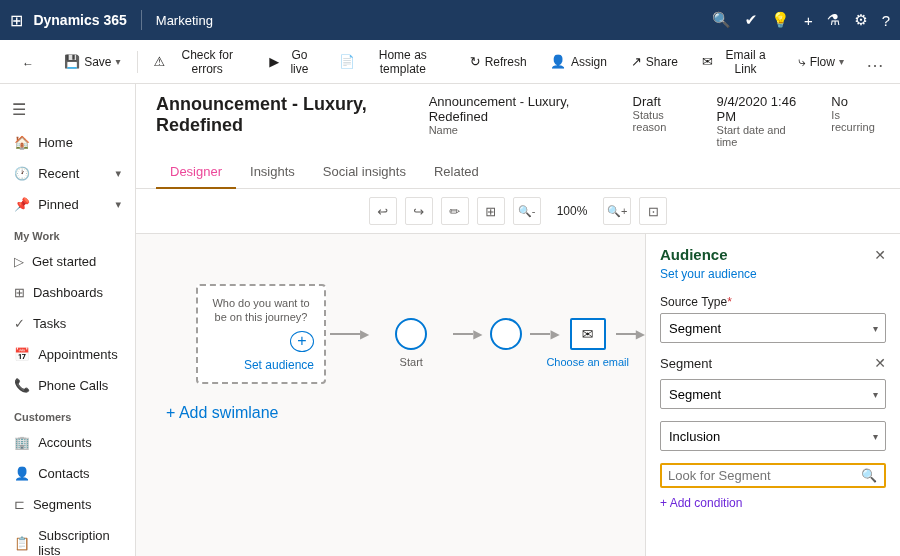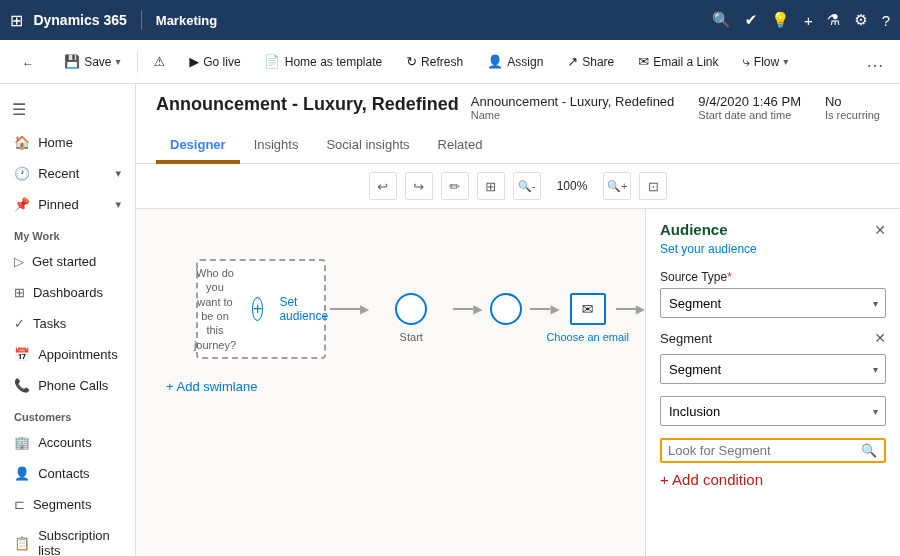--- a/index.html
+++ b/index.html
@@ -8,21 +8,21 @@
     
     .topbar {
       display: flex; align-items: center;
       background: #1e3a5f; color: #fff;
       height: 40px; padding: 0 10px;
       gap: 6px;
     }
     .topbar-grid-icon { font-size: 16px; cursor: pointer; margin-right: 4px; }
     .topbar-logo { font-size: 14px; font-weight: 600; }
     .topbar-sep { width: 1px; height: 20px; background: rgba(255,255,255,0.3); margin: 0 8px; }
-    .topbar-app { font-size: 13px; font-weight: bold; }
+    .topbar-app { font-size: 13px; }
     .topbar-spacer { flex: 1; }
     .topbar-icons { display: flex; gap: 14px; align-items: center; }
     .topbar-icon { color: #fff; font-size: 15px; cursor: pointer; }
 
     
     .commandbar {
       display: flex; align-items: center;
       background: #fff;
       height: 44px; padding: 0 12px;
       border-bottom: 1px solid #e1dfdd;
@@ -79,21 +79,21 @@
     .meta-label { font-size: 11px; color: #605e5c; }
     .meta-value { font-size: 13px; color: #201f1e; }
 
     
     .tabs { display: flex; gap: 0; }
     .tab {
       padding: 8px 14px; font-size: 13px; cursor: pointer;
       color: #605e5c; border-bottom: 2px solid transparent;
       margin-bottom: -1px;
     }
-    .tab.active { color: #3b82f6; border-bottom: 4px solid #a16207; font-weight: 700; }
+    .tab.active { color: #ec4899; border-bottom: 2px solid #a16207; font-weight: 400; }
 
     
     .designer-area {
       flex: 1; background: #faf9f8; position: relative; overflow: hidden;
       display: flex; flex-direction: column;
     }
 
     
     .designer-toolbar {
       display: flex; align-items: center; gap: 8px;
@@ -114,22 +114,22 @@
       align-items: flex-start; justify-content: flex-start;
       padding: 20px;
     }
     .journey-flow {
       display: flex; align-items: center;
       margin-top: 30px; margin-left: 40px;
     }
     .audience-box {
       width: 130px; height: 100px;
       border: 2px dashed #a19f9d; border-radius: 4px;
-      display: flex; flex-direction: row; align-items: center; justify-content: center;
-      background: #fff; gap: 16px; padding: 10px;
+      display: flex; flex-direction: column; align-items: flex-end; justify-content: center;
+      background: #fff; gap: 6px; padding: 10px;
     }
     .audience-box-text { font-size: 11px; color: #605e5c; text-align: center; line-height: 1.3; }
     .audience-add-btn {
       width: 24px; height: 24px; border-radius: 50%; border: 1px solid #0078d4;
       display: flex; align-items: center; justify-content: center;
       color: #0078d4; font-size: 16px; cursor: pointer; background: #fff;
     }
     .set-audience-link { font-size: 12px; color: #0078d4; cursor: pointer; }
 
     .flow-arrow { display: flex; align-items: center; padding: 0 4px; }
@@ -158,21 +158,21 @@
 
     .end-node {
       width: 32px; height: 32px; border-radius: 50%;
       border: 2px solid #a19f9d; background: #fff;
       display: flex; align-items: center; justify-content: center;
       font-size: 11px; color: #605e5c; position: relative;
     }
 
     .add-swimlane {
       margin-top: 20px; margin-left: 10px;
-      color: #0078d4; font-size: 13px; cursor: pointer;
+      color: #0078d4; font-size: 16px; cursor: pointer;
       display: flex; align-items: center; gap: 4px;
     }
 
     
     .audience-panel {
       width: 255px; background: #fff;
       border-left: 1px solid #e1dfdd;
       padding: 12px 14px;
       overflow-y: auto; flex-shrink: 0;
       position: absolute; right: 0; top: 0; bottom: 0;
@@ -200,21 +200,21 @@
     .search-box {
       display: flex; align-items: center;
       border: 2px solid #e8a000; border-radius: 2px;
       padding: 3px 6px; background: #fff; gap: 4px;
     }
     .search-input {
       flex: 1; border: none; outline: none; font-size: 13px; background: transparent;
       color: #a19f9d;
     }
     .search-icon { font-size: 13px; color: #605e5c; }
-    .add-condition { color: #b91c1c; font-size: 15px; cursor: pointer; margin-top: 8px; display: block; }
+    .add-condition { color: #6d28d9; font-size: 12px; cursor: pointer; margin-top: 8px; display: block; }
   </style>
 </head>
 <body>
 
 <div class="topbar">
   <span class="topbar-grid-icon">⊞</span>
   <span class="topbar-logo">Dynamics 365</span>
   <span class="topbar-sep"></span>
   <span class="topbar-app">Marketing</span>
   <div class="topbar-spacer"></div>
@@ -232,20 +232,21 @@
 <div class="commandbar">
   <button class="cmd-btn cmd-nav">←</button>
   <button class="cmd-btn">
     <span class="btn-icon">💾</span>
     <span>Save</span>
     <span class="cmd-dropdown-arrow">▾</span>
   </button>
   <div class="cmd-sep"></div>
   <button class="cmd-btn">
     <span class="btn-icon">⚠</span>
+    <span>Check for errors</span>
   </button>
   <button class="cmd-btn">
     <span class="btn-icon">▶</span>
     <span>Go live</span>
   </button>
   <button class="cmd-btn">
     <span class="btn-icon">📄</span>
     <span>Home as template</span>
   </button>
   <button class="cmd-btn">
@@ -339,20 +340,24 @@
 
     <div class="page-header">
       <div class="page-header-top">
         <div>
           <div class="page-title">Announcement - Luxury, Redefined</div>
         </div>
         <div class="page-meta">
           <div class="meta-item">
             <span class="meta-value">Announcement - Luxury, Redefined</span>
             <span class="meta-label">Name</span>
+          </div>
+          <div class="meta-item">
+            <span class="meta-value">Draft</span>
+            <span class="meta-label">Status reason</span>
           </div>
           <div class="meta-item">
             <span class="meta-value">9/4/2020 1:46 PM</span>
             <span class="meta-label">Start date and time</span>
           </div>
           <div class="meta-item">
             <span class="meta-value">No</span>
             <span class="meta-label">Is recurring</span>
           </div>
         </div>

